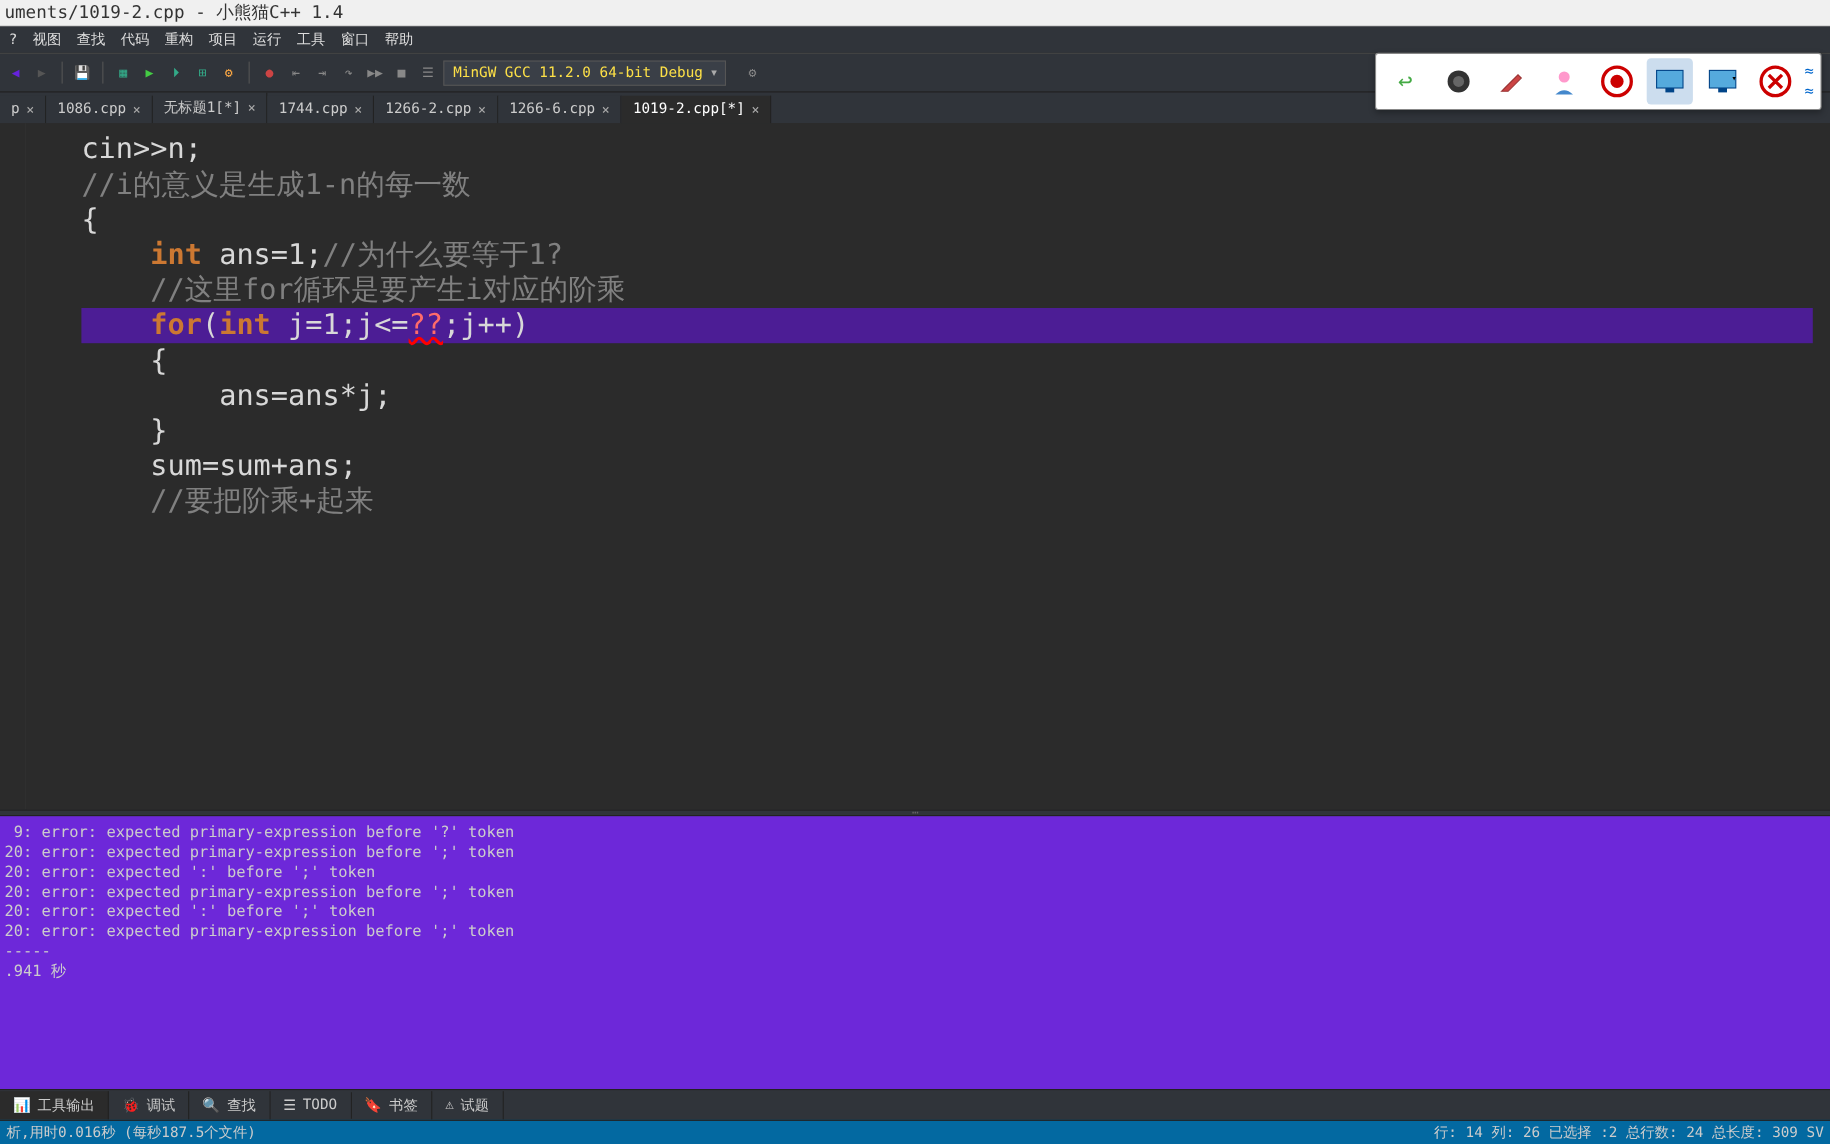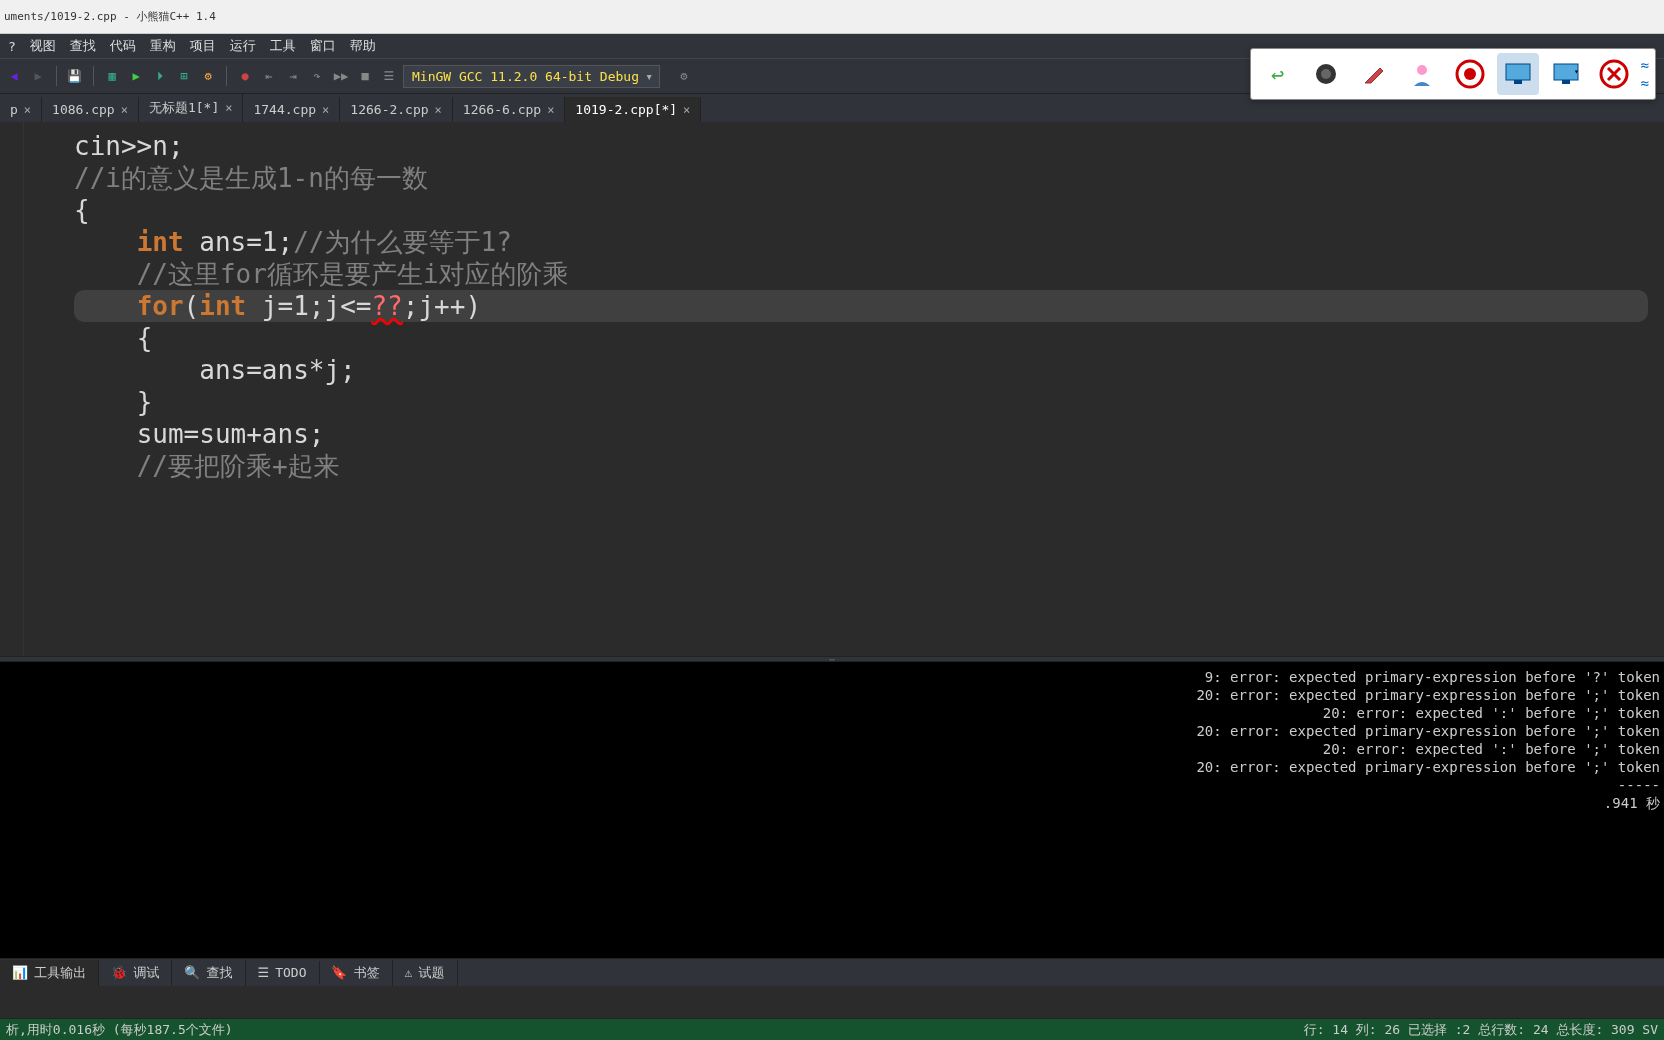--- a/index.html
+++ b/index.html
@@ -11,24 +11,24 @@
     body {
       background: #2b2b2b;
       color: #bbbbbb;
       width: 1664px;
       height: 1040px;
       overflow: hidden;
       display: flex;
       flex-direction: column;
     }
     .titlebar {
-      height: 34px;
+      height: 24px;
       background: #f0f0f0;
       color: #333;
-      font-size: 11px;
+      font-size: 16px;
       padding-left: 4px;
       display: flex;
       align-items: center;
       border-bottom: 1px solid #ccc;
     }
     .menubar {
       height: 24px;
       background: #30343a;
       display: flex;
       align-items: center;
@@ -146,22 +146,21 @@
       padding: 8px 16px 0 50px;
       font-family: "Consolas", monospace;
       font-size: 26px;
       line-height: 32px;
       position: relative;
     }
     .code-line {
       white-space: pre;
     }
     .code-line.highlighted {
-      background: #404040;
-      border-radius: 10px;
+      background: #4c1d95;
     }
     .kw { color: #cc7832; font-weight: bold; }
     .comment { color: #808080; }
     .ident { color: #d8d8d8; }
     .op { color: #d8d8d8; }
     .err { color: #ff6b6b; text-decoration: underline wavy red; }
     .splitter-h {
       height: 6px;
       background: #30343a;
       border-top: 1px solid #222;
@@ -170,28 +169,27 @@
       display: flex;
       align-items: center;
       justify-content: center;
     }
     .splitter-h::after {
       content: "⋯";
       color: #666;
       font-size: 10px;
     }
     .output-panel {
-      height: 296px;
-      background: #000000;
+      height: 248px;
+      background: #6d28d9;
       color: #ccc;
       font-size: 14px;
       padding: 6px 4px;
       line-height: 18px;
       overflow: hidden;
-      text-align: right;
     }
     .output-line { white-space: pre; }
     .bottom-tabs {
       height: 28px;
       background: #30343a;
       display: flex;
       align-items: center;
       gap: 0;
       border-top: 1px solid #222;
     }
@@ -202,29 +200,28 @@
       display: flex;
       align-items: center;
       gap: 6px;
       border-right: 1px solid #222;
     }
     .btab.active {
       background: #2b2b2b;
     }
     .statusbar {
       height: 22px;
-      background: #14532d;
+      background: #0369a1;
       color: #ccc;
       font-size: 13px;
       display: flex;
       align-items: center;
       justify-content: space-between;
       padding: 0 6px;
       border-top: 1px solid #222;
-      margin-top: 32px;
     }
     .status-right {
       display: flex;
       gap: 4px;
     }
   </style>
 </head>
 <body>
 
 <div class="titlebar">

